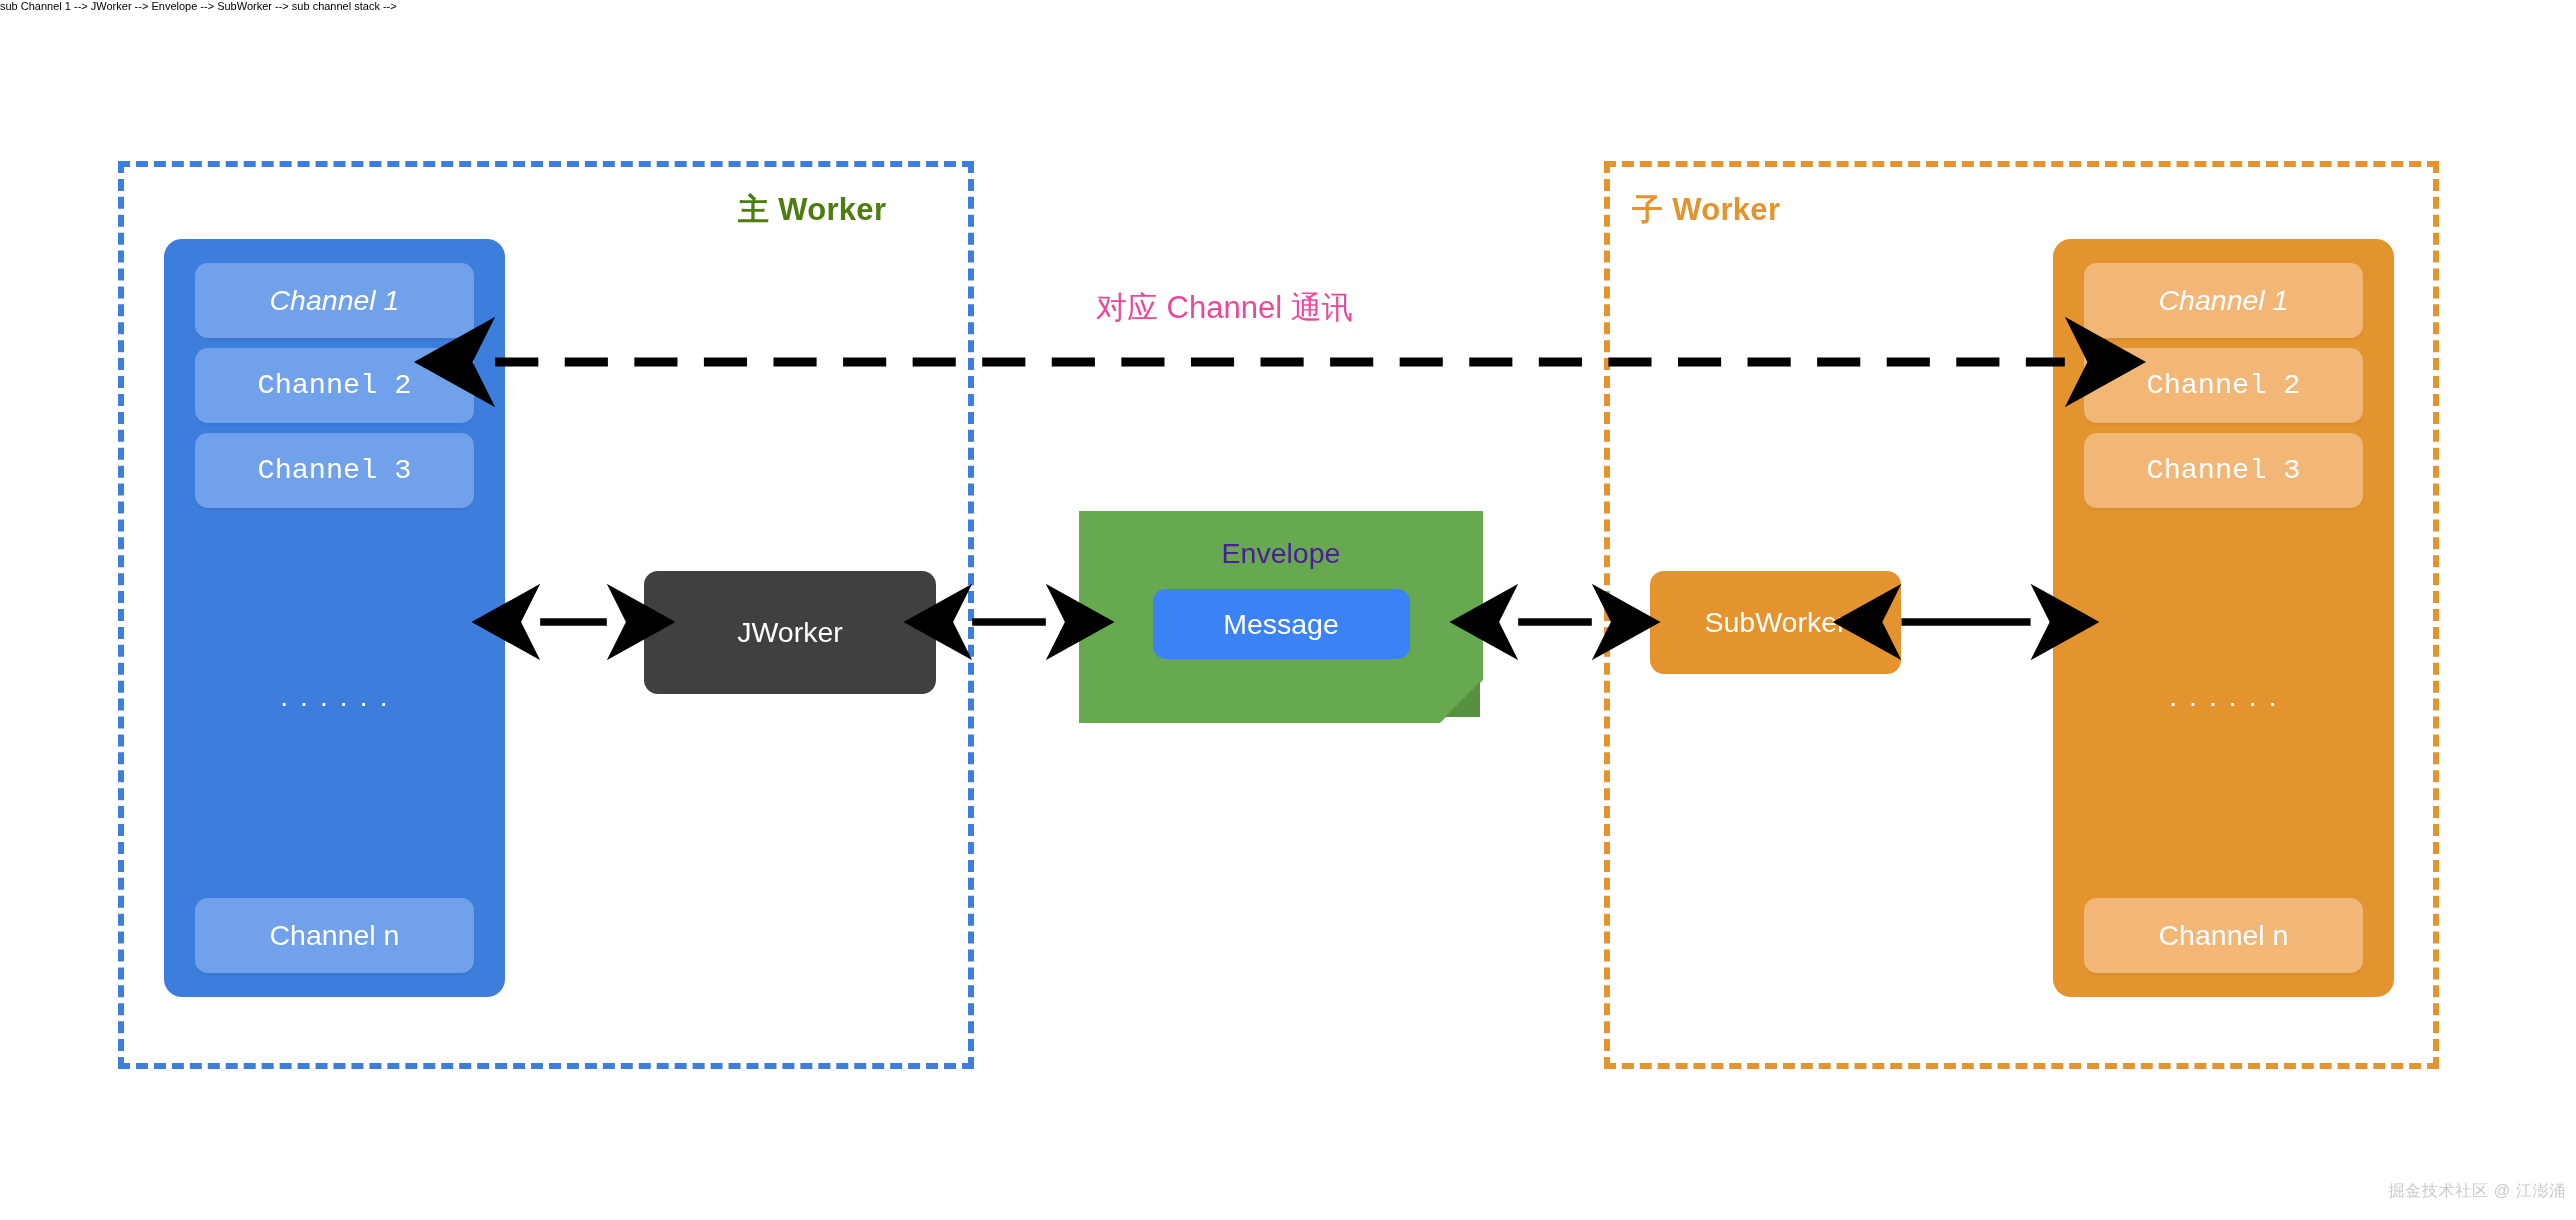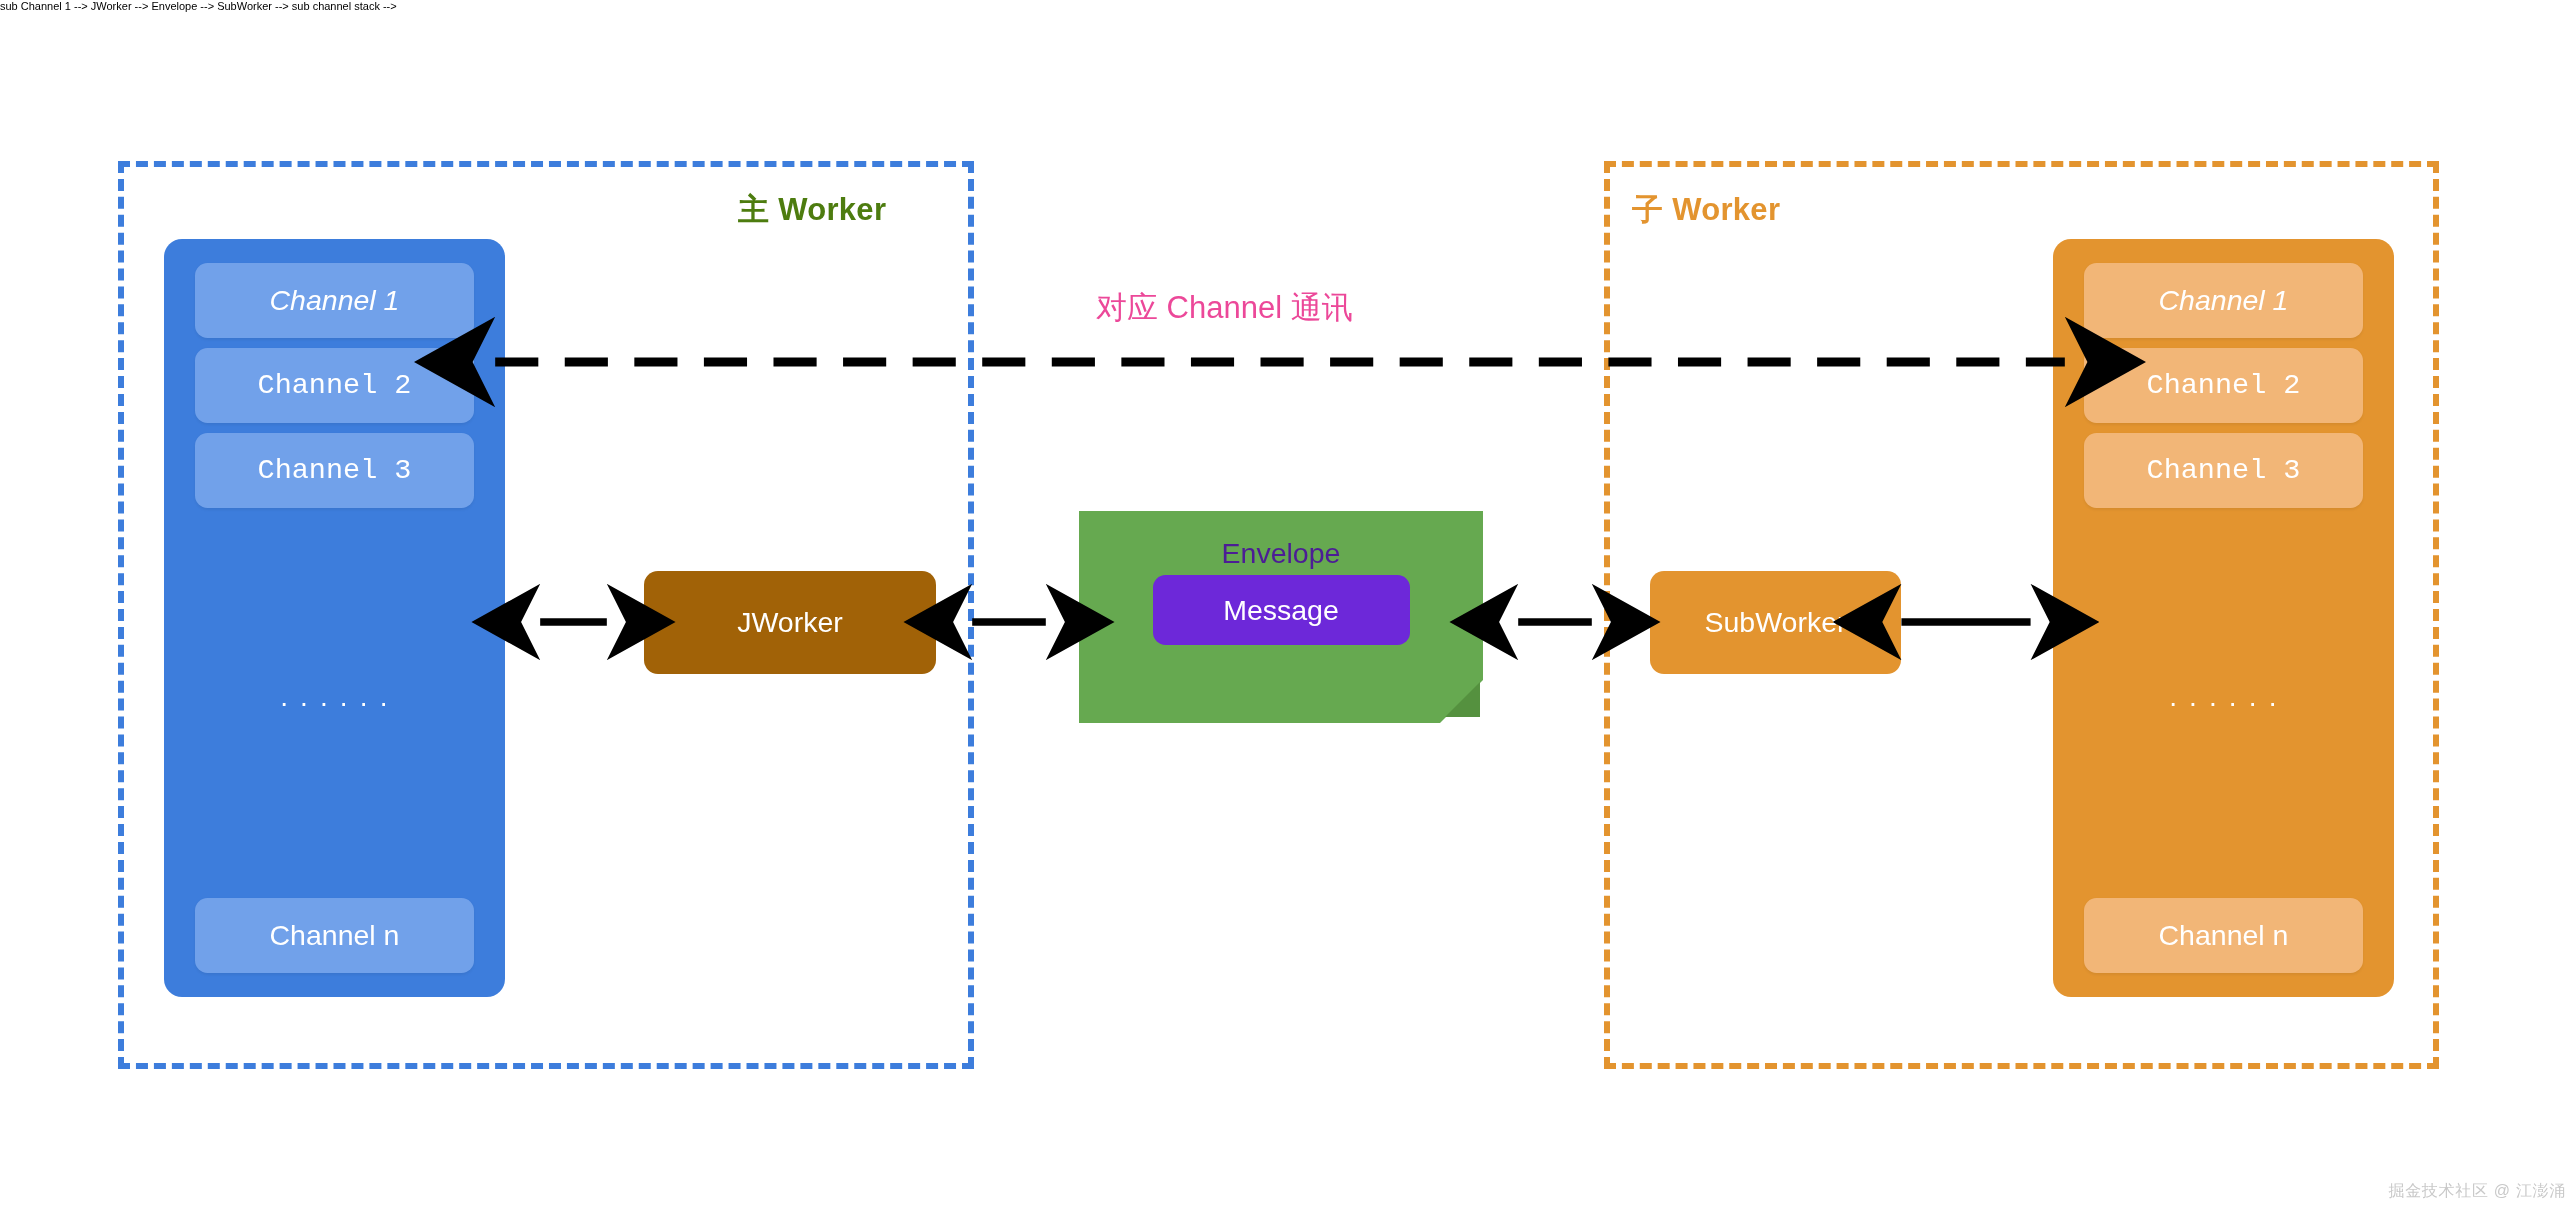--- a/index.html
+++ b/index.html
@@ -122,22 +122,22 @@
     align-items: center;
     justify-content: center;
     color: #ffffff;
     font-size: 28.5px;
     white-space: nowrap;
   }
   .worker-pill.jworker {
     left: 644px;
     top: 571px;
     width: 292px;
-    height: 103px;
-    background: #a16207;
+    height: 123px;
+    background: #404040;
   }
   .worker-pill.subworker {
     left: 1650px;
     top: 571px;
     width: 251px;
     height: 103px;
     background: #e3942f;
   }
 
   
@@ -152,26 +152,26 @@
     flex-direction: column;
     align-items: center;
   }
   .envelope-title {
     margin-top: 26.4px;
     color: #4c1d95;
     font-size: 28.5px;
     white-space: nowrap;
   }
   .message-chip {
-    margin-top: 5px;
+    margin-top: 19px;
     width: 257px;
     height: 70px;
     line-height: 70px;
     border-radius: 12.5px;
-    background: #6d28d9;
+    background: #3b82f6;
     color: #ffffff;
     font-size: 28.5px;
     text-align: center;
     white-space: nowrap;
   }
   
   .fold-white {
     position: absolute;
     right: 0;
     bottom: 0;

